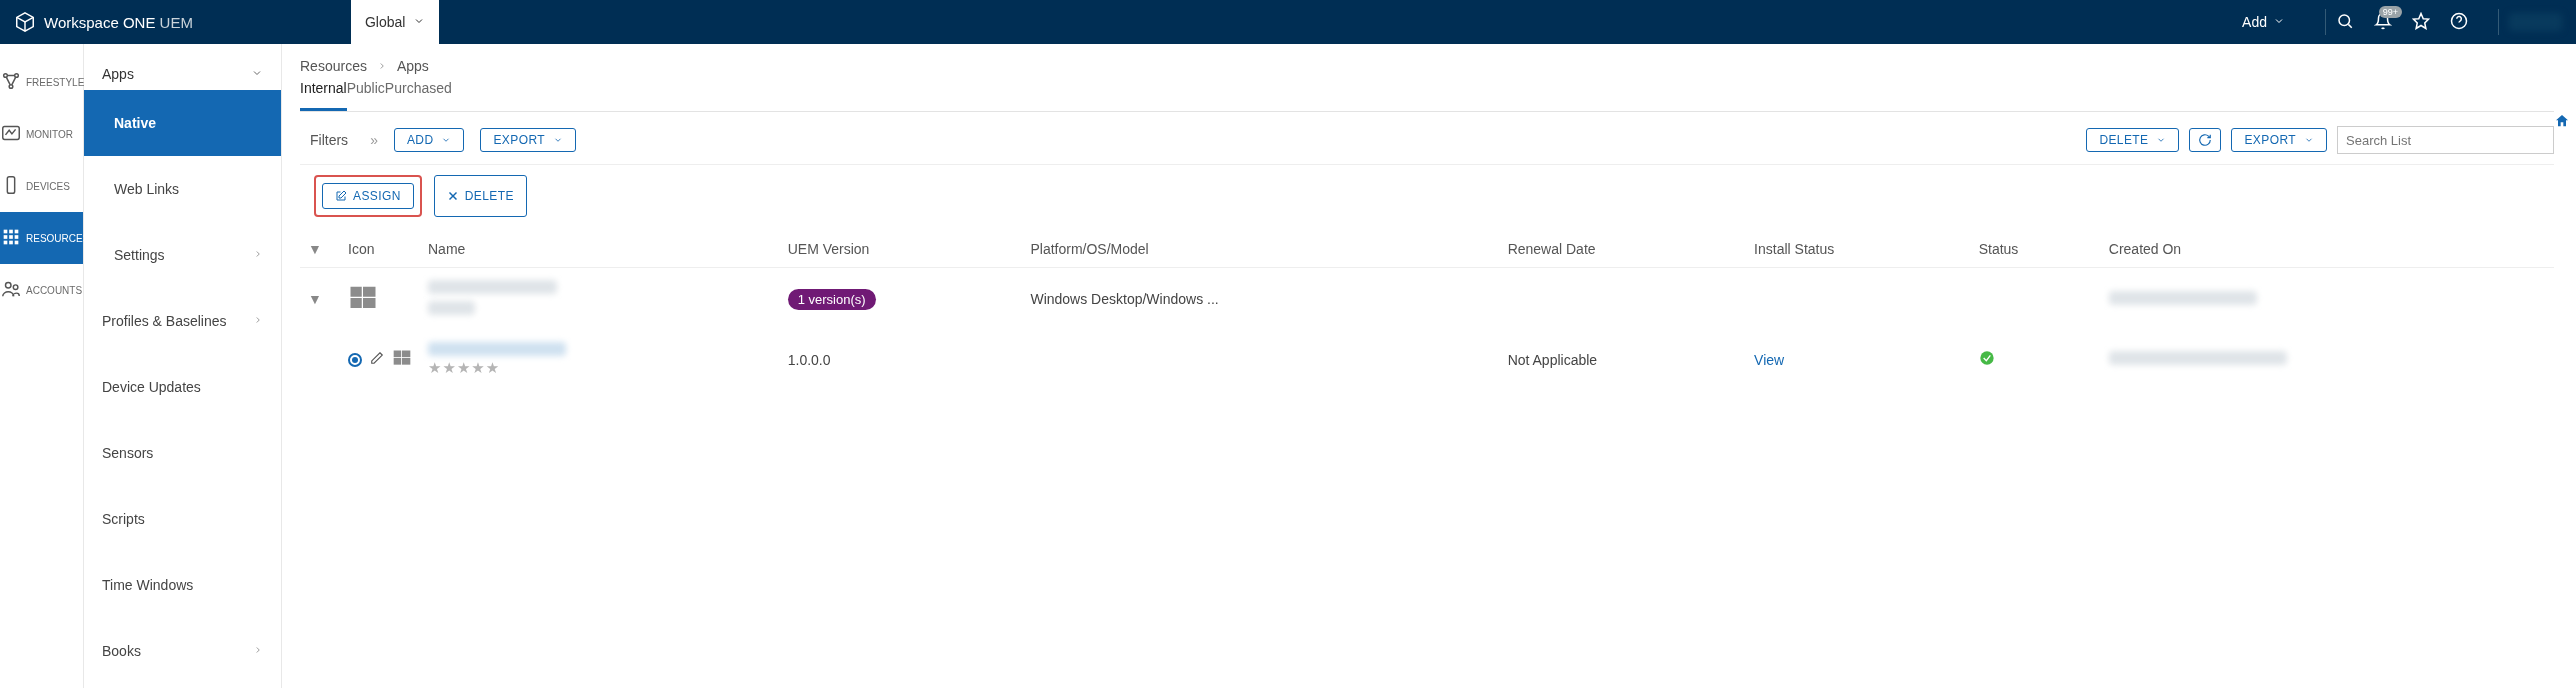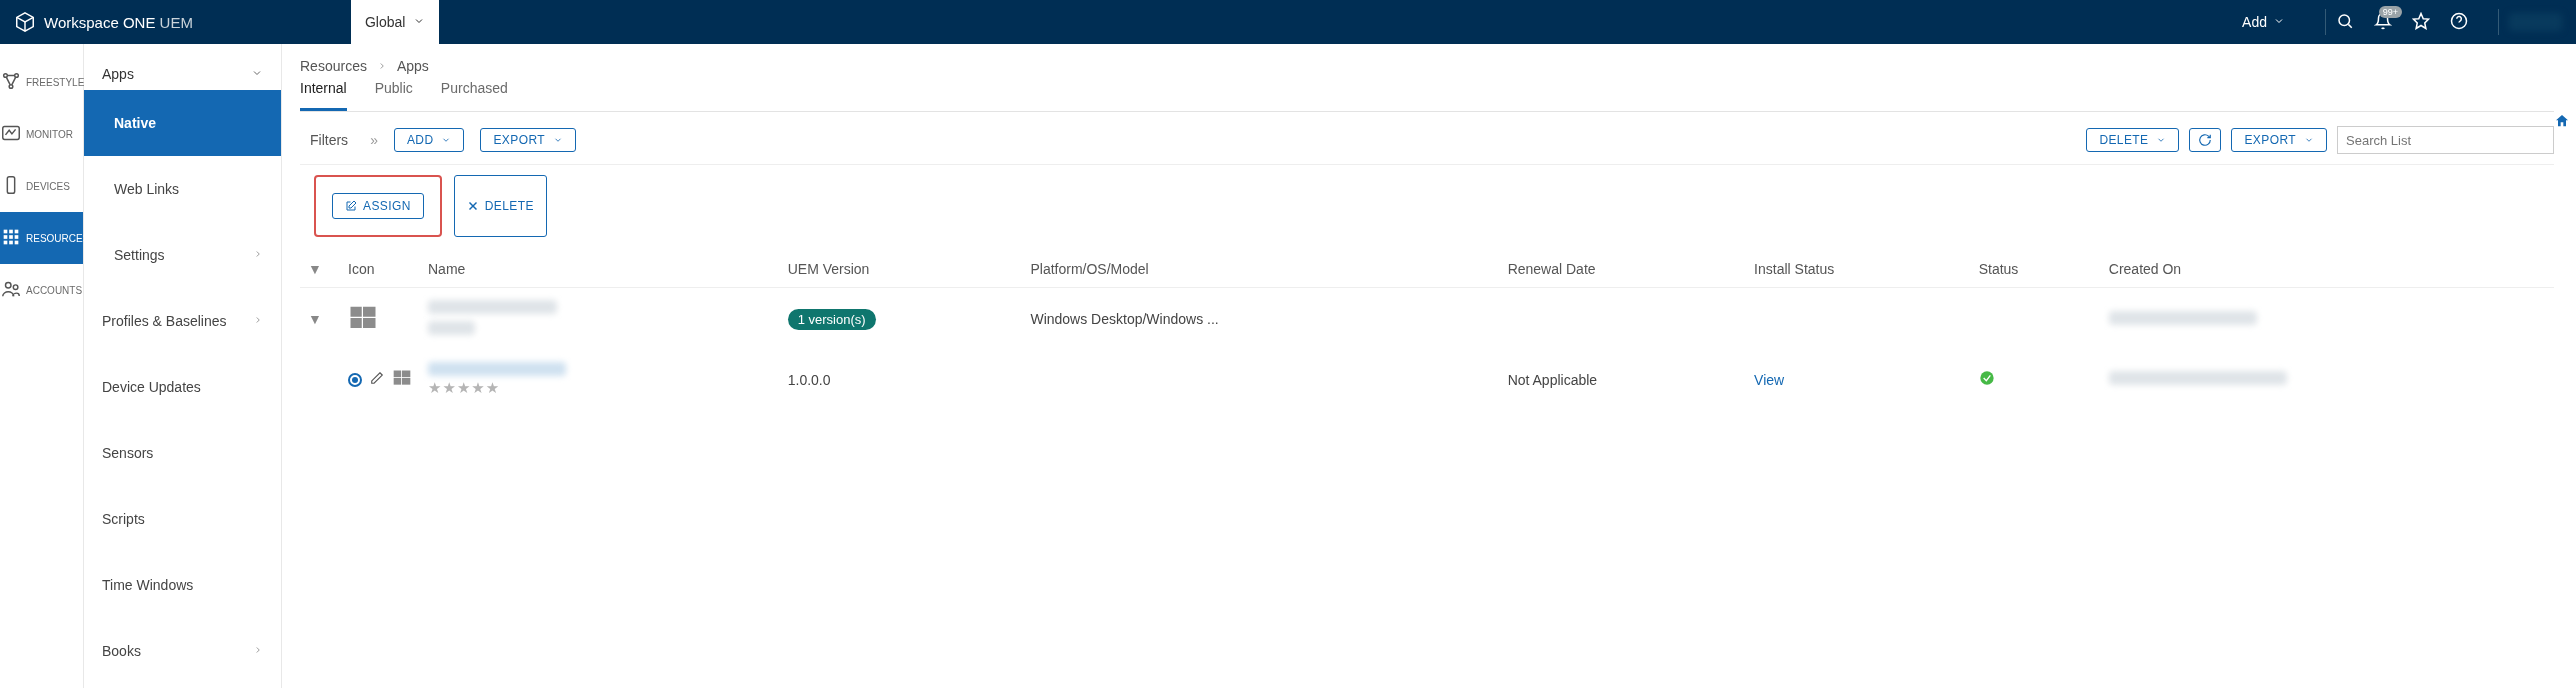--- a/index.html
+++ b/index.html
@@ -64,21 +64,21 @@
   .chev { color:#888; font-size:12px; }
 
   
   .main { flex:1; padding: 14px 22px 0 18px; position:relative; overflow-x:auto;}
   .home-corner {
     position:absolute; top:69px; right:6px; color:#1468b2; cursor:pointer;
   }
   .breadcrumb { display:flex; align-items:center; gap:10px; color:#555; font-size:14px; }
   .breadcrumb span { cursor:pointer; }
   .page-title { font-size:26px; font-weight:400; margin: 10px 0 18px; color:#333;}
-  .tabs { display:flex; gap:28px; border-bottom:1px solid #e3e3e3; }
+  .tabs { display:flex; border-bottom:1px solid #e3e3e3; }
   .tab { padding: 6px 0 12px; color:#6b6b6b; cursor:pointer; font-size:14px; }
   .tab.active { color:#222; font-weight:500; border-bottom:3px solid #1468b2; }
 
   .toolbar-row {
     display:flex; align-items:center; gap:16px; padding: 14px 0 10px;
     border-bottom:1px solid #eee;
   }
   .filters-label { color:#555; font-size:14px; margin-left:10px;}
   .filters-expand { color:#999; cursor:pointer; margin-left:6px; font-size:14px;}
   .btn-outline {
@@ -88,42 +88,42 @@
   }
   .btn-outline.icon-only { padding:4px 8px; }
   .toolbar-right { margin-left:auto; display:flex; align-items:center; gap:10px; }
   .search-input {
     border:1px solid #ccc; height:28px; padding:0 8px; width:217px; font-size:13px;
   }
   .action-row {
     display:flex; gap:12px; padding:10px 0 8px 14px;
   }
   .highlight-red {
-    border:2px solid #d9534f; padding:16px; border-radius:4px; display:inline-block;
+    border:2px solid #d9534f; padding:6px; border-radius:4px; display:inline-block;
   }
   .btn-action {
     border:1px solid #1468b2; color:#1468b2; background:#fff;
     padding:5px 12px; border-radius:3px; display:inline-flex; align-items:center;
     gap:6px; font-size:12px; letter-spacing:0.4px; cursor:pointer;
   }
 
   
   table.grid { width:100%; border-collapse:collapse; margin-top:6px; }
   table.grid th {
     text-align:left; font-weight:400; color:#555; font-size:14px;
     padding:10px 8px; border-bottom:1px solid #eee;
   }
   table.grid td {
     padding:12px 8px; font-size:14px; color:#444; vertical-align:middle;
   }
   tr.parent-row { border-top:1px solid #eee; }
   .expander { color:#888; cursor:pointer; user-select:none;}
   .win-logo { color:#8c8c8c; }
   .pill {
-    background:#0f766e; color:#fff; border-radius:14px; padding:3px 10px; font-size:13px;
+    background:#701a75; color:#fff; border-radius:14px; padding:3px 10px; font-size:13px;
     display:inline-block;
   }
   .blur-text {
     background:#dfe4e8; color:transparent; border-radius:4px; filter:blur(3px);
     display:inline-block; height:14px;
   }
   .blur-name-1 { width:129px; }
   .blur-name-1b { width:47px; margin-top:4px;}
   .blur-name-2 { width:138px; background:#cfe1f0;}
   .blur-created { width:148px; }

